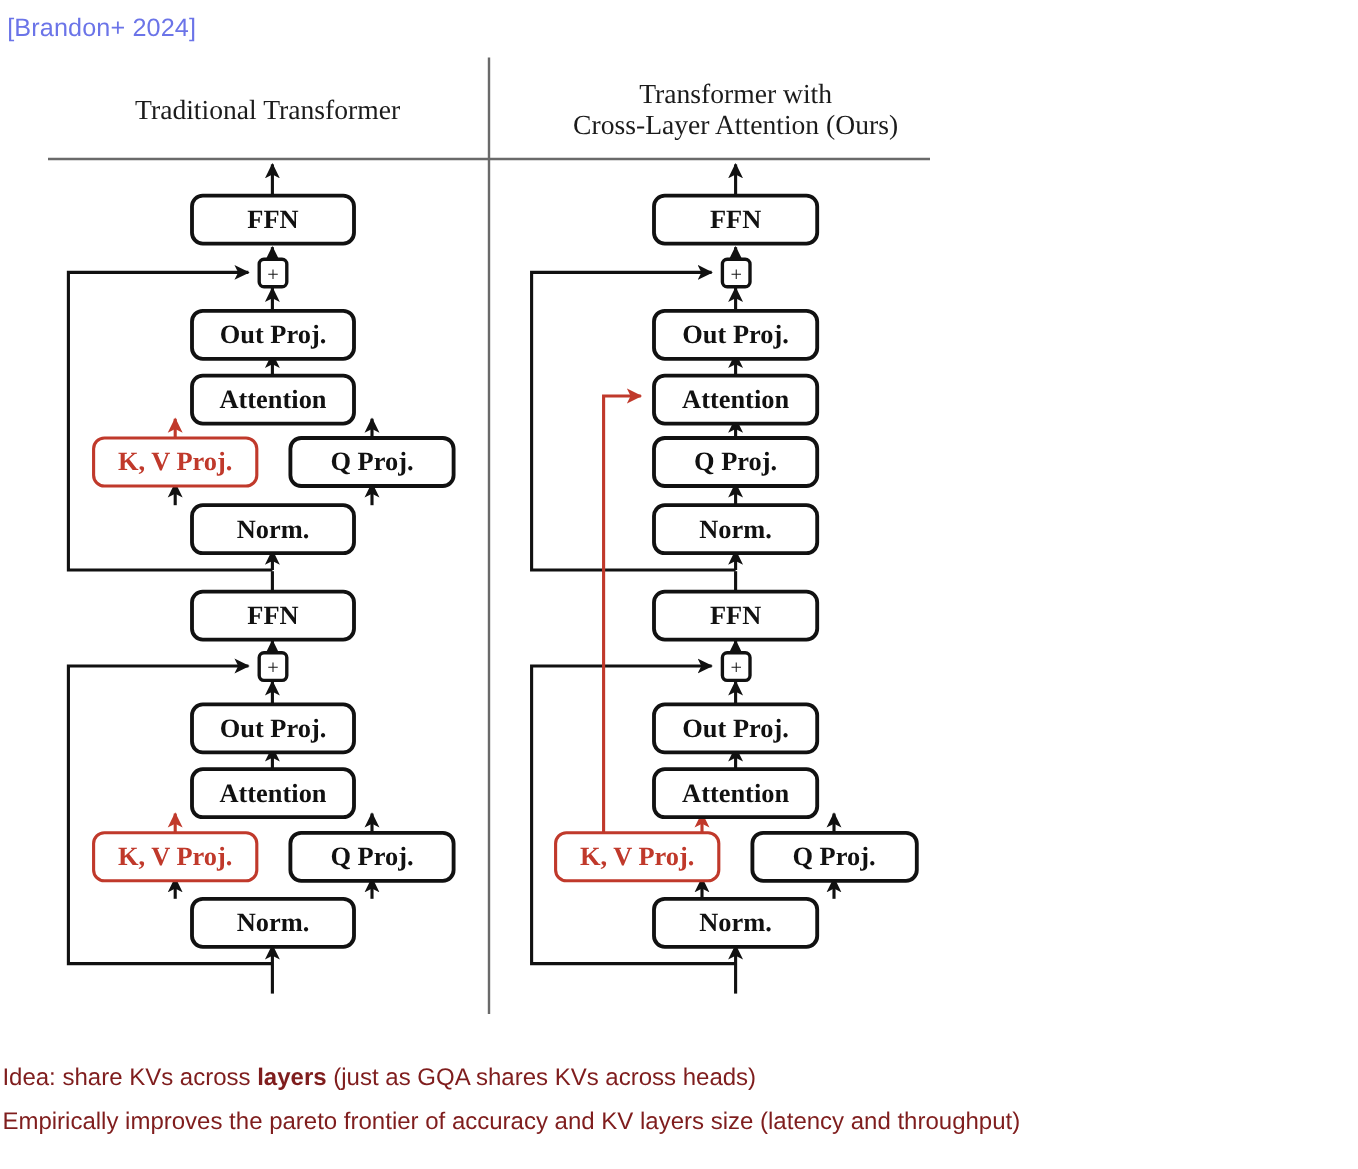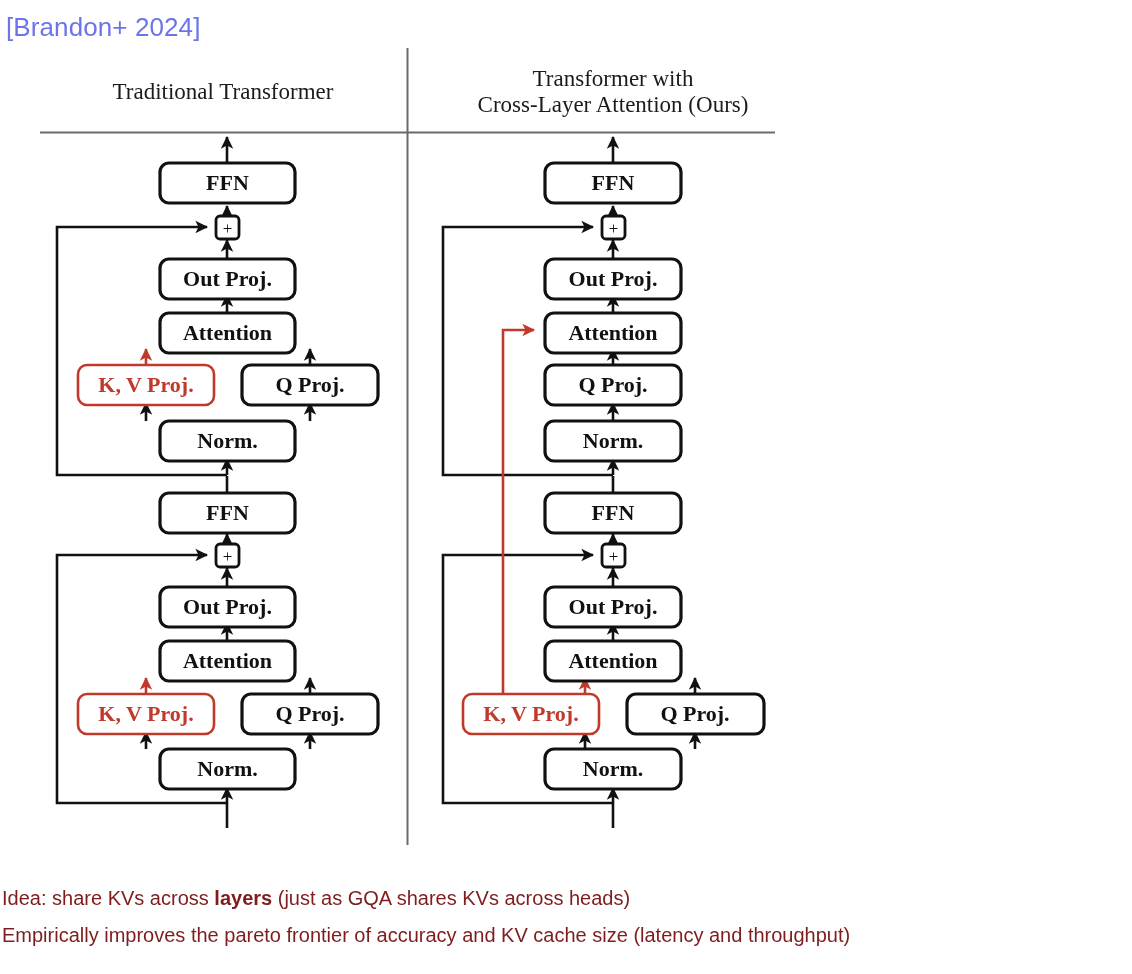--- a/index.html
+++ b/index.html
@@ -14,21 +14,21 @@
     overflow: hidden;
     font-family: "Liberation Sans", sans-serif;
   }
 
   
   #citation {
     position: absolute;
     left: 6px;
     top: 12px;
     font-family: "Liberation Sans", sans-serif;
-    font-size: 26px;
+    font-size: 21px;
     color: #6b74e8;
     letter-spacing: 0.1px;
     white-space: nowrap;
   }
 
   
   #figure {
     position: absolute;
     left: 0;
     top: 0;
@@ -268,15 +268,15 @@
     </g>
   </g>
 </svg>
 </div>
 
 <div id="notes">
   <div class="note-line">
     <span>Idea: share KVs across </span><b>layers</b><span> (just as GQA shares KVs across heads)</span>
   </div>
   <div class="note-line">
-    <span>Empirically improves the pareto frontier of accuracy and KV cache size (latency and throughput)</span>
+    <span>Empirically improves the pareto frontier of accuracy and KV layers size (latency and throughput)</span>
   </div>
 </div>
 
 </body></html>

